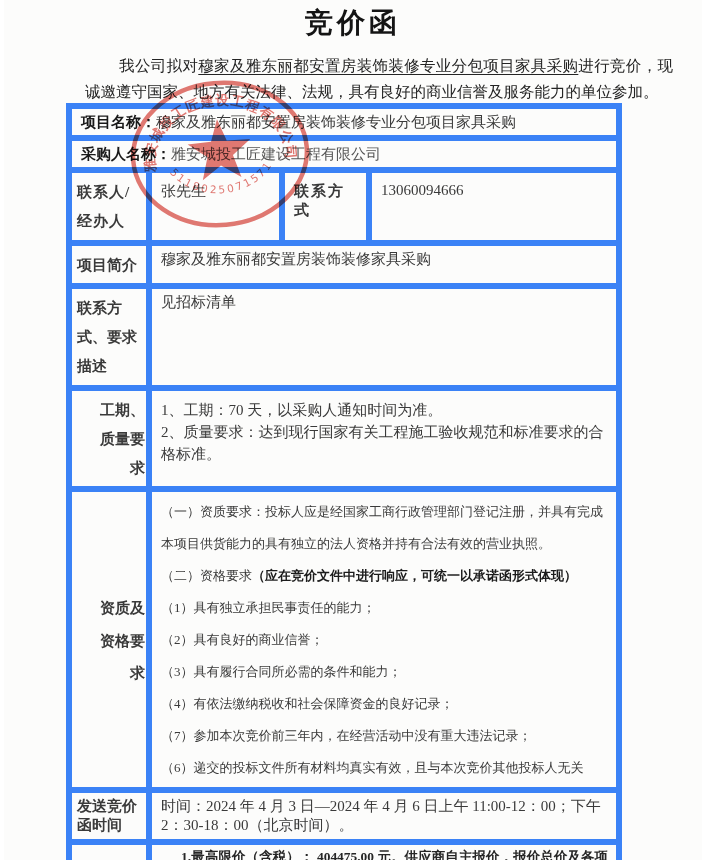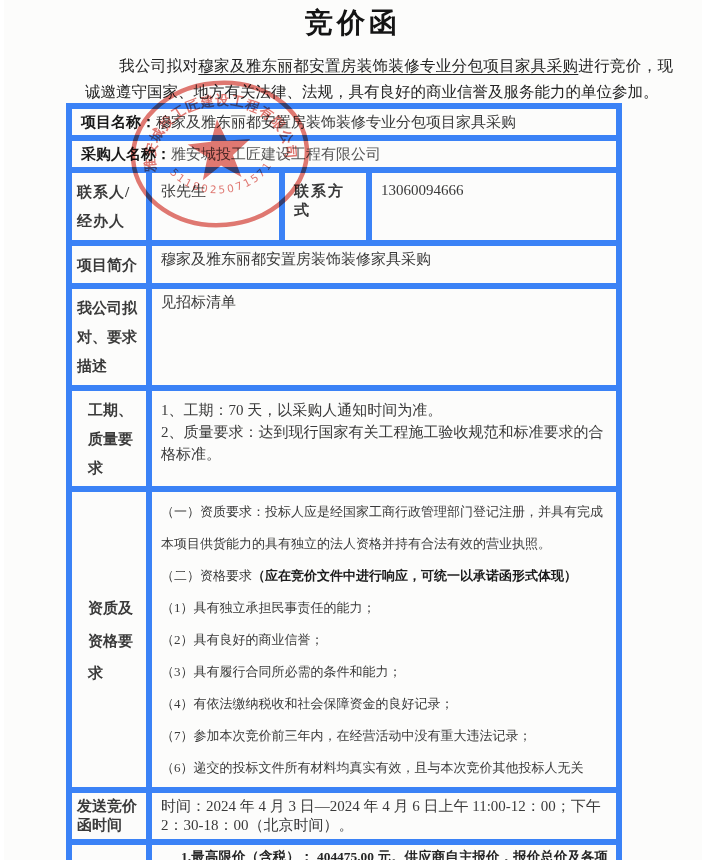--- a/index.html
+++ b/index.html
@@ -23,21 +23,21 @@
   table.bid{
     position:absolute;left:62px;top:103px;width:550px;
     border-collapse:collapse;table-layout:fixed;background:transparent;
   }
   .bid td{
     border:6px solid #3b82f6;vertical-align:top;
     padding:4px 8px 3px 9px;font-size:15px;color:#3a3a3a;overflow:hidden;
   }
   .lbl{font-weight:bold;color:#191919;font-size:14px;}
   td.lblcell{padding:5px 1px 3px 5px;line-height:1.95;}
-  td.lblcell.ctr{text-align:left;padding-left:16px;}
+  td.lblcell.ctr{text-align:right;padding-left:16px;}
   .r1{height:30px}.r2{height:30px}.r3{height:59px}.r4{height:30px}
   .r5{height:58px}.r6{height:63px}.r7{height:295px}.r8{height:35px}.r9{height:146px}
   .inline-val{color:#3a3a3a;font-weight:normal;}
   .contact-lbl{letter-spacing:1px;}
   .phone-lbl{letter-spacing:2px;padding-top:9px !important;}
   .pad-top{padding-top:9px !important;margin-left:12px;}
   .muted{color:#555;}
   .sched{line-height:1.48;font-size:14.5px;}
   .qual-content{height:288px;overflow:hidden;font-size:13px;line-height:32px;color:#3a3a3a;}
   .qual-content div{white-space:normal;}
@@ -99,21 +99,21 @@
       <td class="lbl phone-lbl">联系方式</td>
       <td class="pad-top">13060094666</td>
     </tr>
 
     <tr class="r4">
       <td class="lblcell lbl">项目简介</td>
       <td colspan="3" class="muted">穆家及雅东丽都安置房装饰装修家具采购</td>
     </tr>
 
     <tr class="r5">
-      <td class="lblcell lbl">我公司拟对、要求描述</td>
+      <td class="lblcell lbl">联系方式、要求描述</td>
       <td colspan="3" class="muted">见招标清单</td>
     </tr>
 
     <tr class="r6">
       <td class="lblcell lbl ctr">工期、质量要求</td>
       <td colspan="3" class="sched" style="padding-top:8px">
         <div>1、工期：70 天，以采购人通知时间为准。</div>
         <div>2、质量要求：达到现行国家有关工程施工验收规范和标准要求的合格标准。</div>
       </td>
     </tr>

